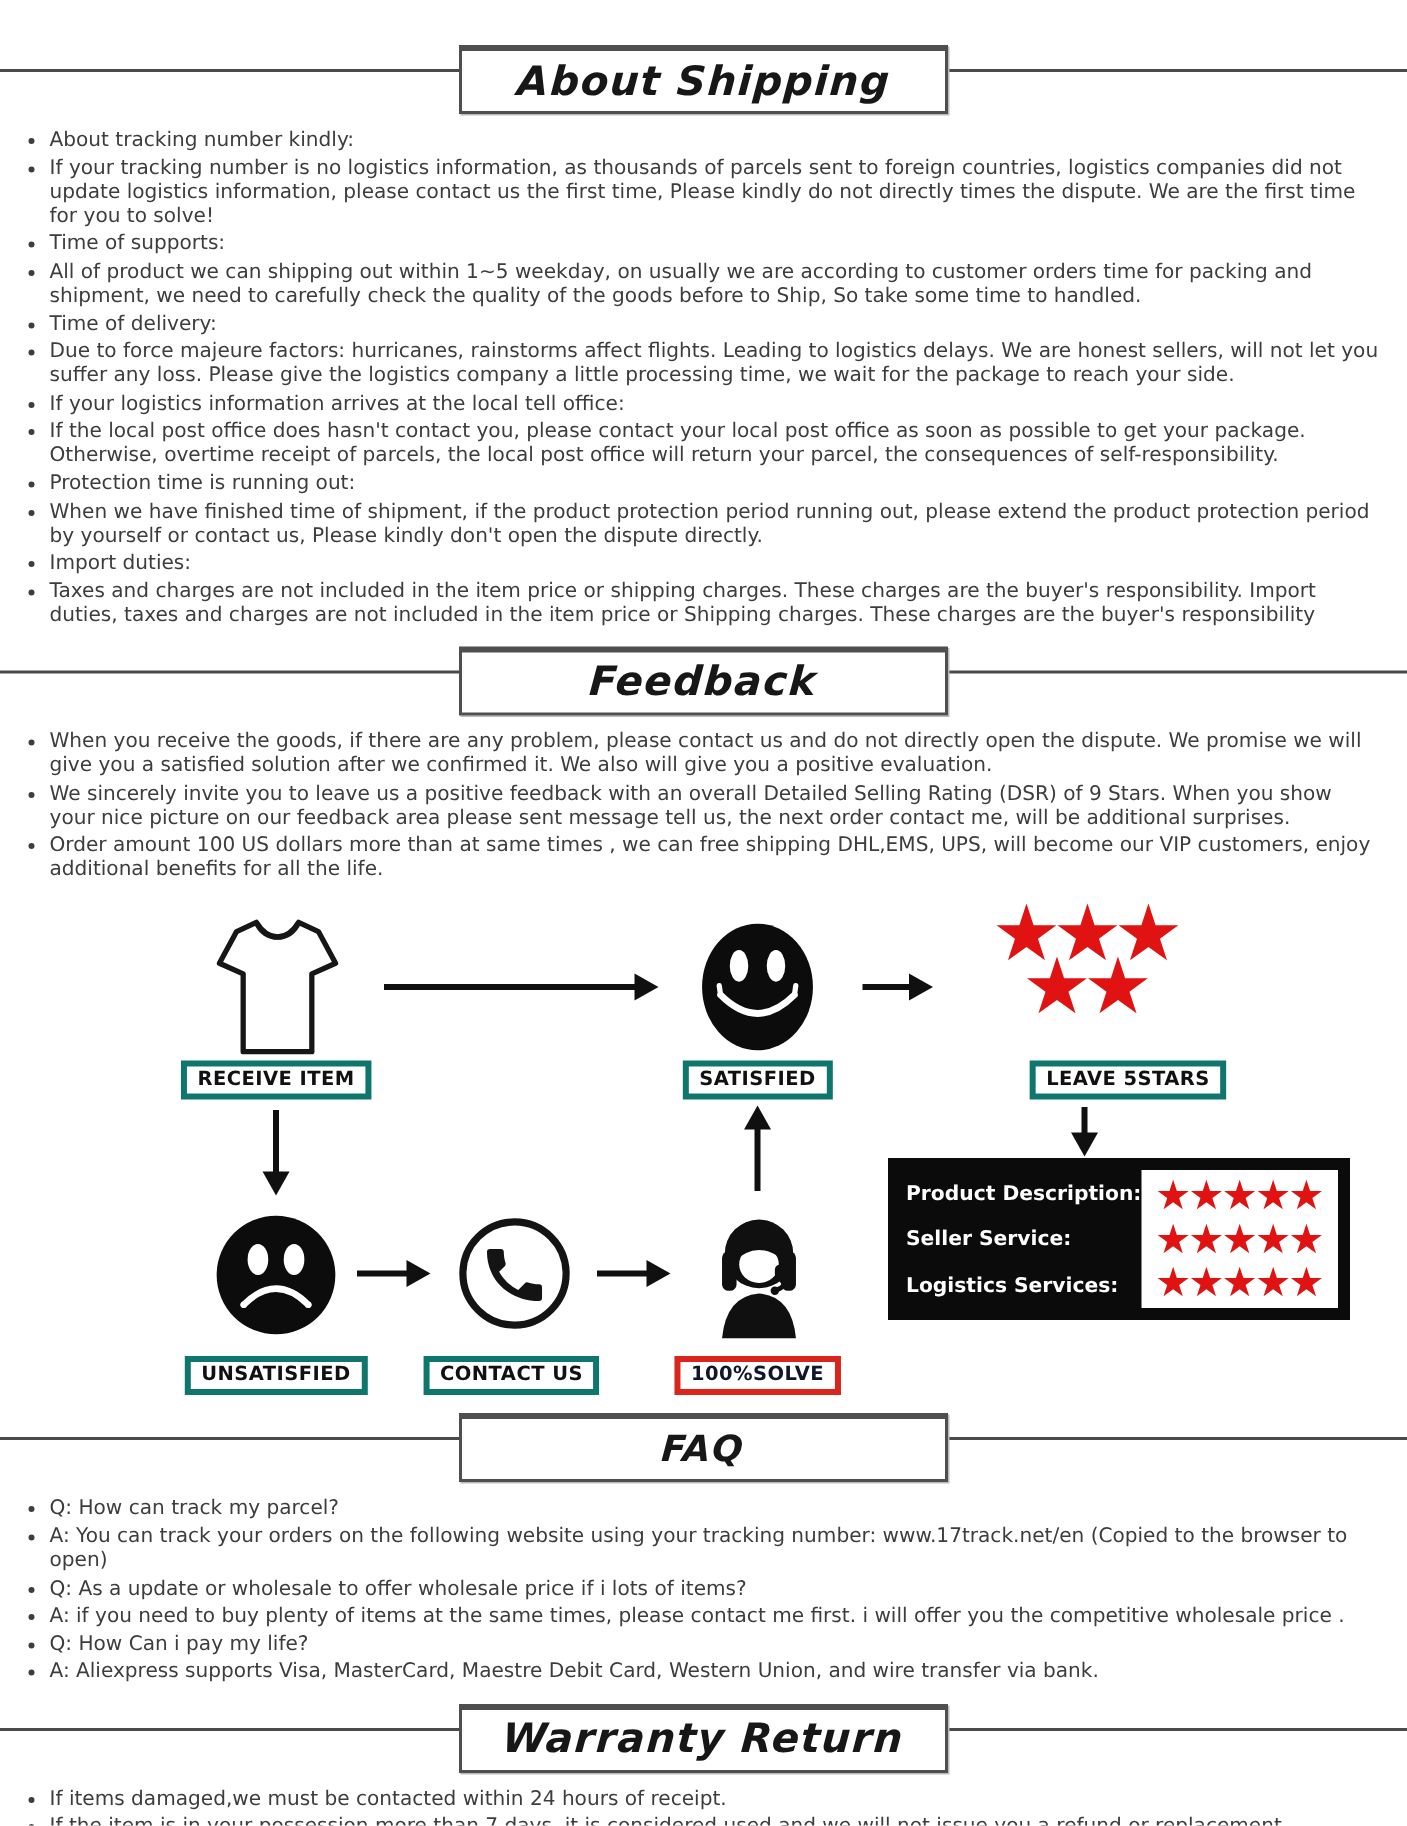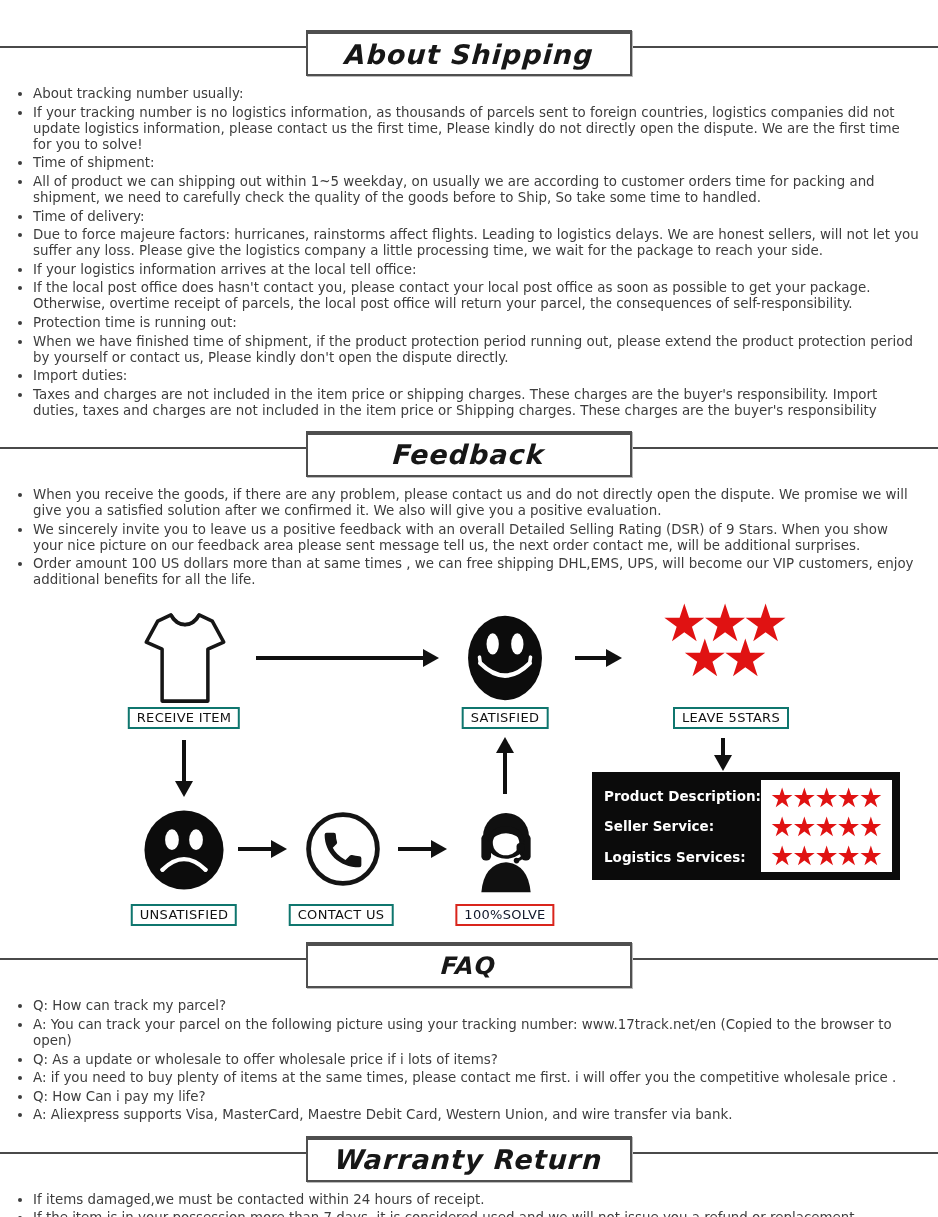--- a/index.html
+++ b/index.html
@@ -34,22 +34,22 @@
   ul.bullets { list-style:disc; padding-left:33px; margin:8px 18px 10px 0; }
   ul.bullets li {
     font-size:13.4px; line-height:1.2; margin-bottom:2.5px; color:#3d3d3d;
   }
 
   
   .flow { position:relative; width:938px; height:338px; margin-top:14px; }
   .ficon { position:absolute; }
   .flow-label {
     position:absolute; transform:translateX(-50%);
-    background:#fff; border:2px solid #0f766e; color:#111;
-    font-weight:normal; font-size:13px; letter-spacing:0.3px;
+    background:#fff; border:4px solid #0f766e; color:#111;
+    font-weight:bold; font-size:13px; letter-spacing:0.3px;
     padding:1px 7px 2px 7px; white-space:nowrap;
   }
   .flow-label.red { color:#0f172a; border-color:#d9251c; }
 
   
   .arr-r { position:absolute; height:4px; background:#101010; }
   .arr-r::after {
     content:""; position:absolute; right:-15px; top:-7px;
     border-left:16px solid #101010;
     border-top:9px solid transparent; border-bottom:9px solid transparent;
@@ -94,23 +94,23 @@
 
 <div class="page">
 
   <div class="banner">
     <div class="rule"></div>
     <div class="box">
       <span class="title">About Shipping</span>
     </div>
   </div>
   <ul class="bullets">
-    <li>About tracking number usually:</li>
-    <li>If your tracking number is no logistics information, as thousands of parcels sent to foreign countries, logistics companies did not update logistics information, please contact us the first time, Please kindly do not directly open the dispute. We are the first time for you to solve!</li>
-    <li>Time of shipment:</li>
+    <li>About tracking number kindly:</li>
+    <li>If your tracking number is no logistics information, as thousands of parcels sent to foreign countries, logistics companies did not update logistics information, please contact us the first time, Please kindly do not directly times the dispute. We are the first time for you to solve!</li>
+    <li>Time of supports:</li>
     <li>All of product we can shipping out within 1~5 weekday, on usually we are according to customer orders time for packing and shipment, we need to carefully check the quality of the goods before to Ship, So take some time to handled.</li>
     <li>Time of delivery:</li>
     <li>Due to force majeure factors: hurricanes, rainstorms affect flights. Leading to logistics delays. We are honest sellers, will not let you suffer any loss. Please give the logistics company a little processing time, we wait for the package to reach your side.</li>
     <li>If your logistics information arrives at the local tell office:</li>
     <li>If the local post office does hasn't contact you, please contact your local post office as soon as possible to get your package. Otherwise, overtime receipt of parcels, the local post office will return your parcel, the consequences of self-responsibility.</li>
     <li>Protection time is running out:</li>
     <li>When we have finished time of shipment, if the product protection period running out, please extend the product protection period by yourself or contact us, Please kindly don't open the dispute directly.</li>
     <li>Import duties:</li>
     <li>Taxes and charges are not included in the item price or shipping charges. These charges are the buyer's responsibility. Import duties, taxes and charges are not included in the item price or Shipping charges. These charges are the buyer's responsibility</li>
   </ul>
@@ -154,21 +154,21 @@
       <div class="row1">
         <span class="s">★</span><span class="s">★</span><span class="s">★</span>
       </div>
       <div class="row2">
         <span class="s">★</span><span class="s">★</span>
       </div>
     </div>
 
     <div class="flow-label" style="left:184px; top:105px;">RECEIVE ITEM</div>
     <div class="flow-label" style="left:505px; top:105px;">SATISFIED</div>
-    <div class="flow-label" style="left:731px; top:105px;">LEAVE 5STARS</div>
+    <div class="flow-label" style="left:752px; top:105px;">LEAVE 5STARS</div>
 
     <div class="arr-d" style="left:182px; top:138px; height:42px;"></div>
     <div class="arr-u" style="left:503px; top:150px; height:42px;"></div>
     <div class="arr-d" style="left:721px; top:136px; height:18px;"></div>
 
     <div class="ficon" style="left:141px; top:205px;">
       <svg width="86" height="86" viewBox="0 0 100 100">
         <circle cx="50" cy="50" r="46" fill="#0c0c0c"></circle>
         <ellipse cx="36" cy="38" rx="8" ry="12" fill="#ffffff"></ellipse>
         <ellipse cx="64" cy="38" rx="8" ry="12" fill="#ffffff"></ellipse>
@@ -224,21 +224,21 @@
   </div>
 
   <div class="banner small-title">
     <div class="rule"></div>
     <div class="box">
       <span class="title">FAQ</span>
     </div>
   </div>
   <ul class="bullets">
     <li>Q: How can track my parcel?</li>
-    <li>A: You can track your parcel on the following picture using your tracking number: www.17track.net/en (Copied to the browser to open)</li>
+    <li>A: You can track your orders on the following website using your tracking number: www.17track.net/en (Copied to the browser to open)</li>
     <li>Q: As a update or wholesale to offer wholesale price if i lots of items?</li>
     <li>A: if you need to buy plenty of items at the same times, please contact me first. i will offer you the competitive wholesale price .</li>
     <li>Q: How Can i pay my life?</li>
     <li>A: Aliexpress supports Visa, MasterCard, Maestre Debit Card, Western Union, and wire transfer via bank.</li>
   </ul>
 
   <div class="banner">
     <div class="rule"></div>
     <div class="box">
       <span class="title">Warranty Return</span>

